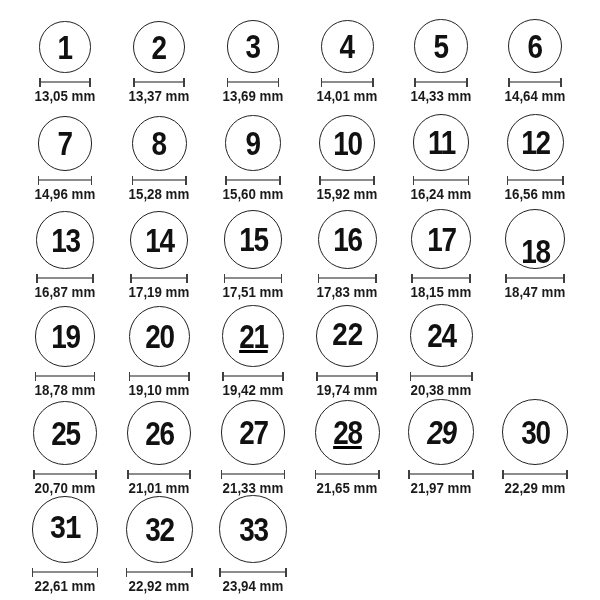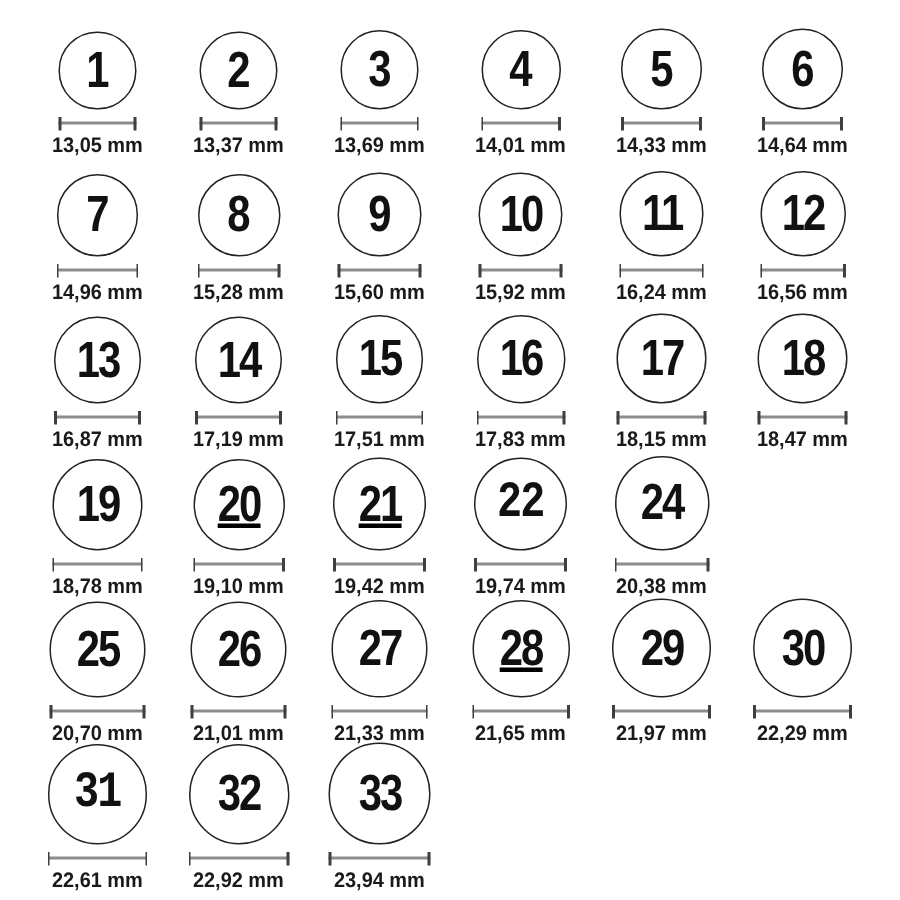--- a/index.html
+++ b/index.html
@@ -269,21 +269,21 @@
           <span class="num">17</span>
         </div>
         <div class="measure" style="width: 59.5px;">
           <span class="mline"></span>
           <span class="mtick left"></span>
           <span class="mtick right"></span>
         </div>
         <div class="label">18,15 mm</div>
       </div>
       <div class="cell">
-        <div class="circle" style="width: 60px; height: 60px;">
+        <div class="circle" style="width: 60px; height: 60px; align-items: flex-end;">
           <span class="num">18</span>
         </div>
         <div class="measure" style="width: 60px;">
           <span class="mline"></span>
           <span class="mtick left"></span>
           <span class="mtick right"></span>
         </div>
         <div class="label">18,47 mm</div>
       </div>
     </div>
@@ -293,21 +293,21 @@
           <span class="num">19</span>
         </div>
         <div class="measure" style="width: 60.5px;">
           <span class="mline"></span>
           <span class="mtick left"></span>
           <span class="mtick right"></span>
         </div>
         <div class="label">18,78 mm</div>
       </div>
       <div class="cell">
-        <div class="circle" style="width: 61px; height: 61px; text-decoration: underline;">
+        <div class="circle" style="width: 61px; height: 61px;">
           <span class="num">20</span>
         </div>
         <div class="measure" style="width: 61px;">
           <span class="mline"></span>
           <span class="mtick left"></span>
           <span class="mtick right"></span>
         </div>
         <div class="label">19,10 mm</div>
       </div>
       <div class="cell">
@@ -383,21 +383,21 @@
           <span class="num">28</span>
         </div>
         <div class="measure" style="width: 65px;">
           <span class="mline"></span>
           <span class="mtick left"></span>
           <span class="mtick right"></span>
         </div>
         <div class="label">21,65 mm</div>
       </div>
       <div class="cell">
-        <div class="circle" style="width: 65.5px; height: 65.5px;">
+        <div class="circle" style="width: 65.5px; height: 65.5px; font-style: italic;">
           <span class="num">29</span>
         </div>
         <div class="measure" style="width: 65.5px;">
           <span class="mline"></span>
           <span class="mtick left"></span>
           <span class="mtick right"></span>
         </div>
         <div class="label">21,97 mm</div>
       </div>
       <div class="cell">

